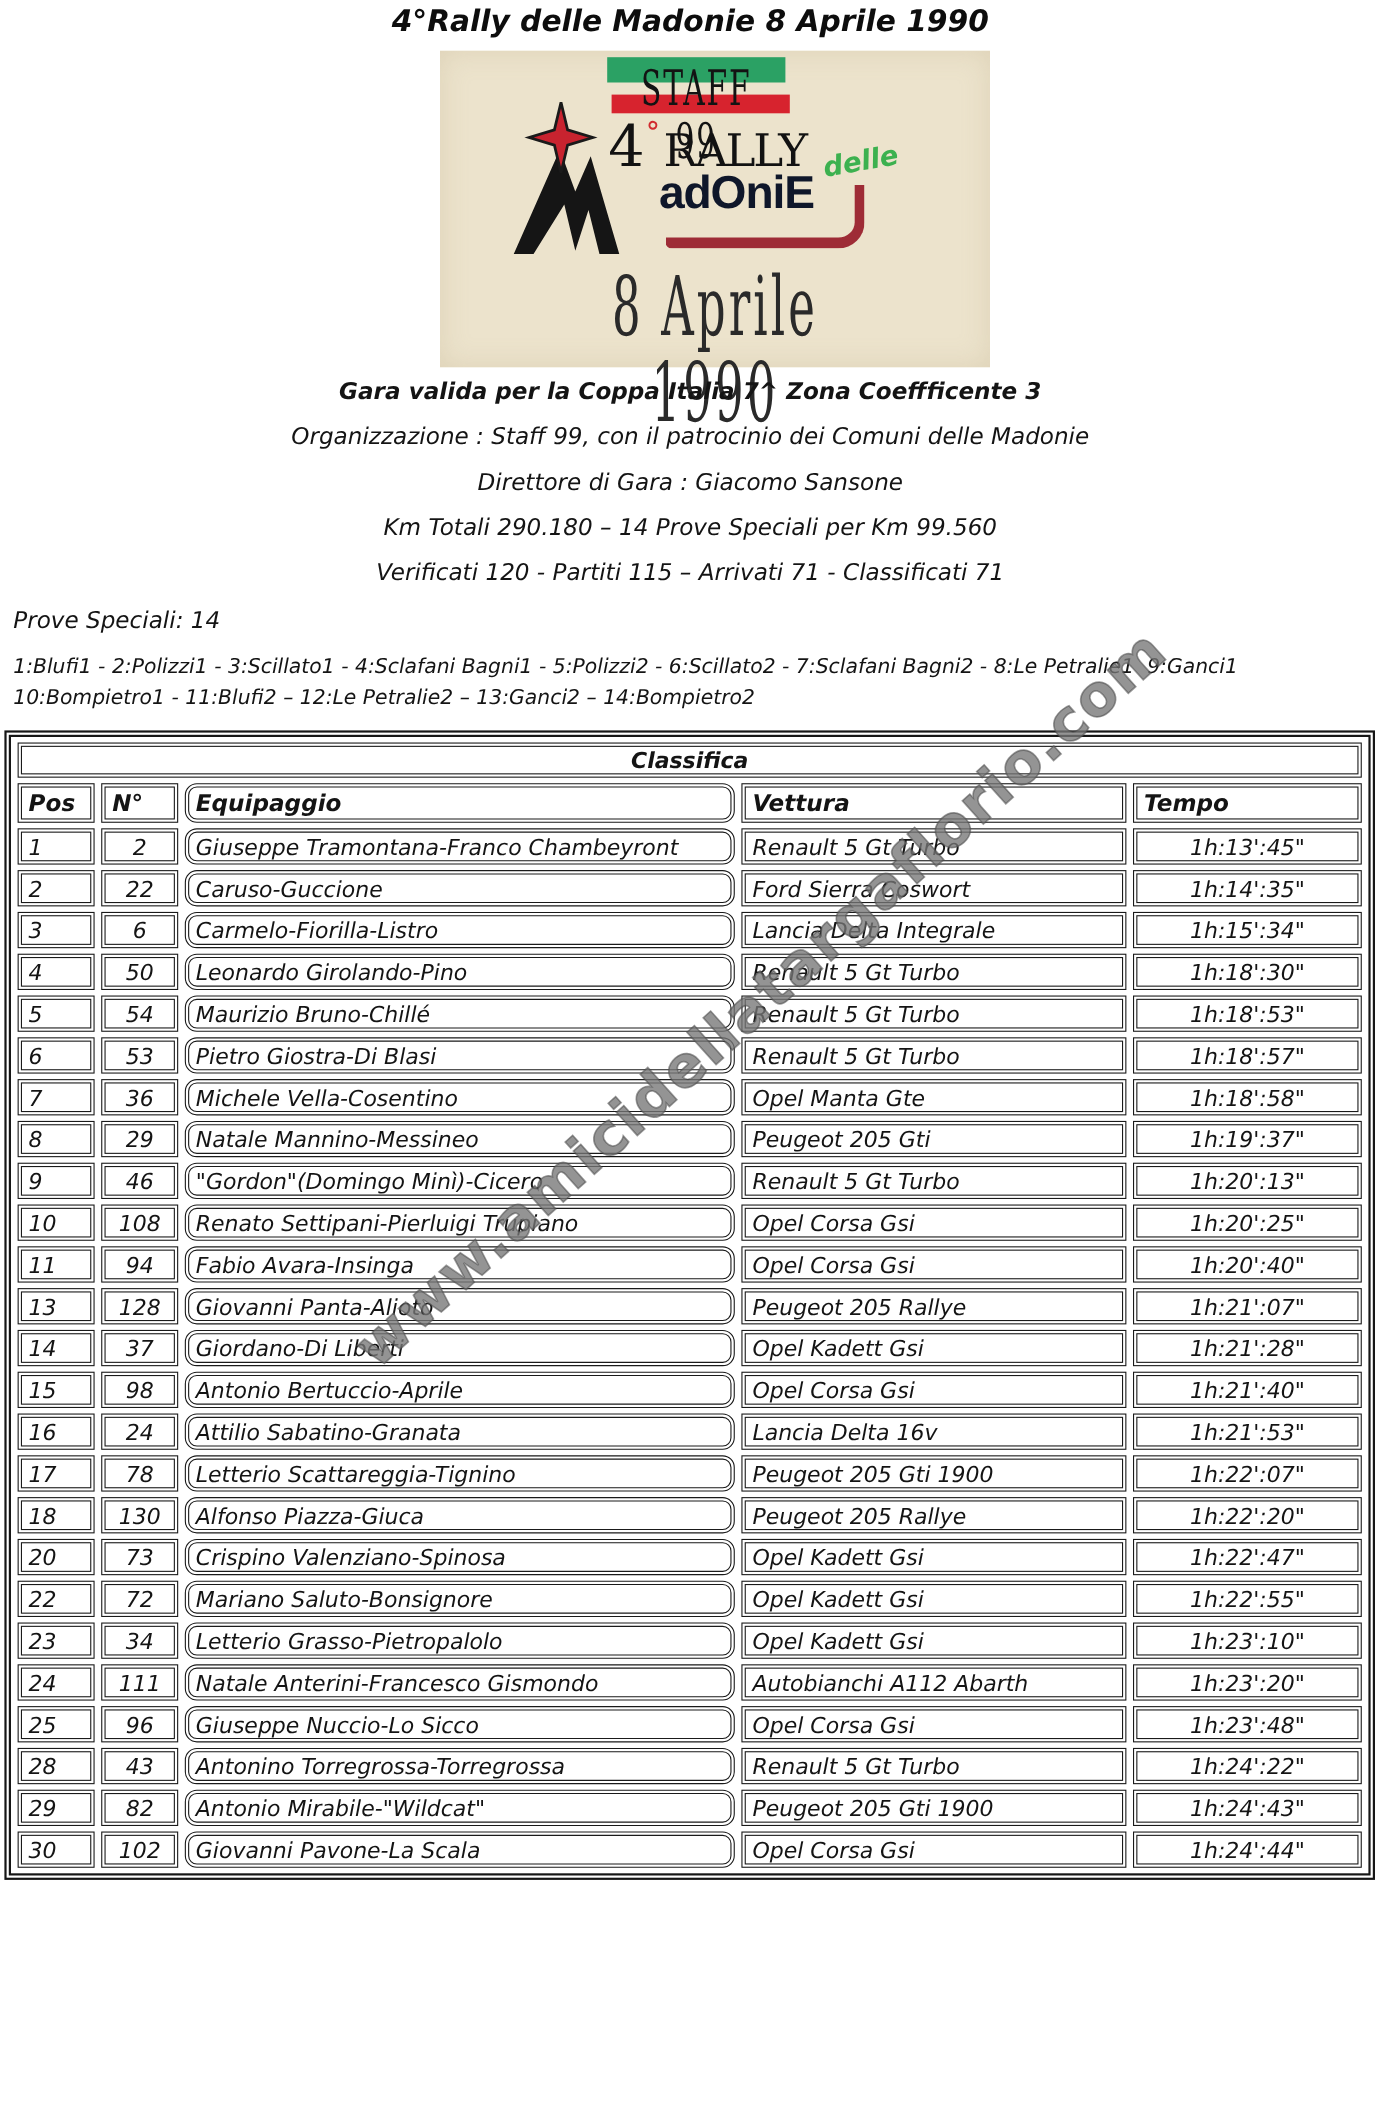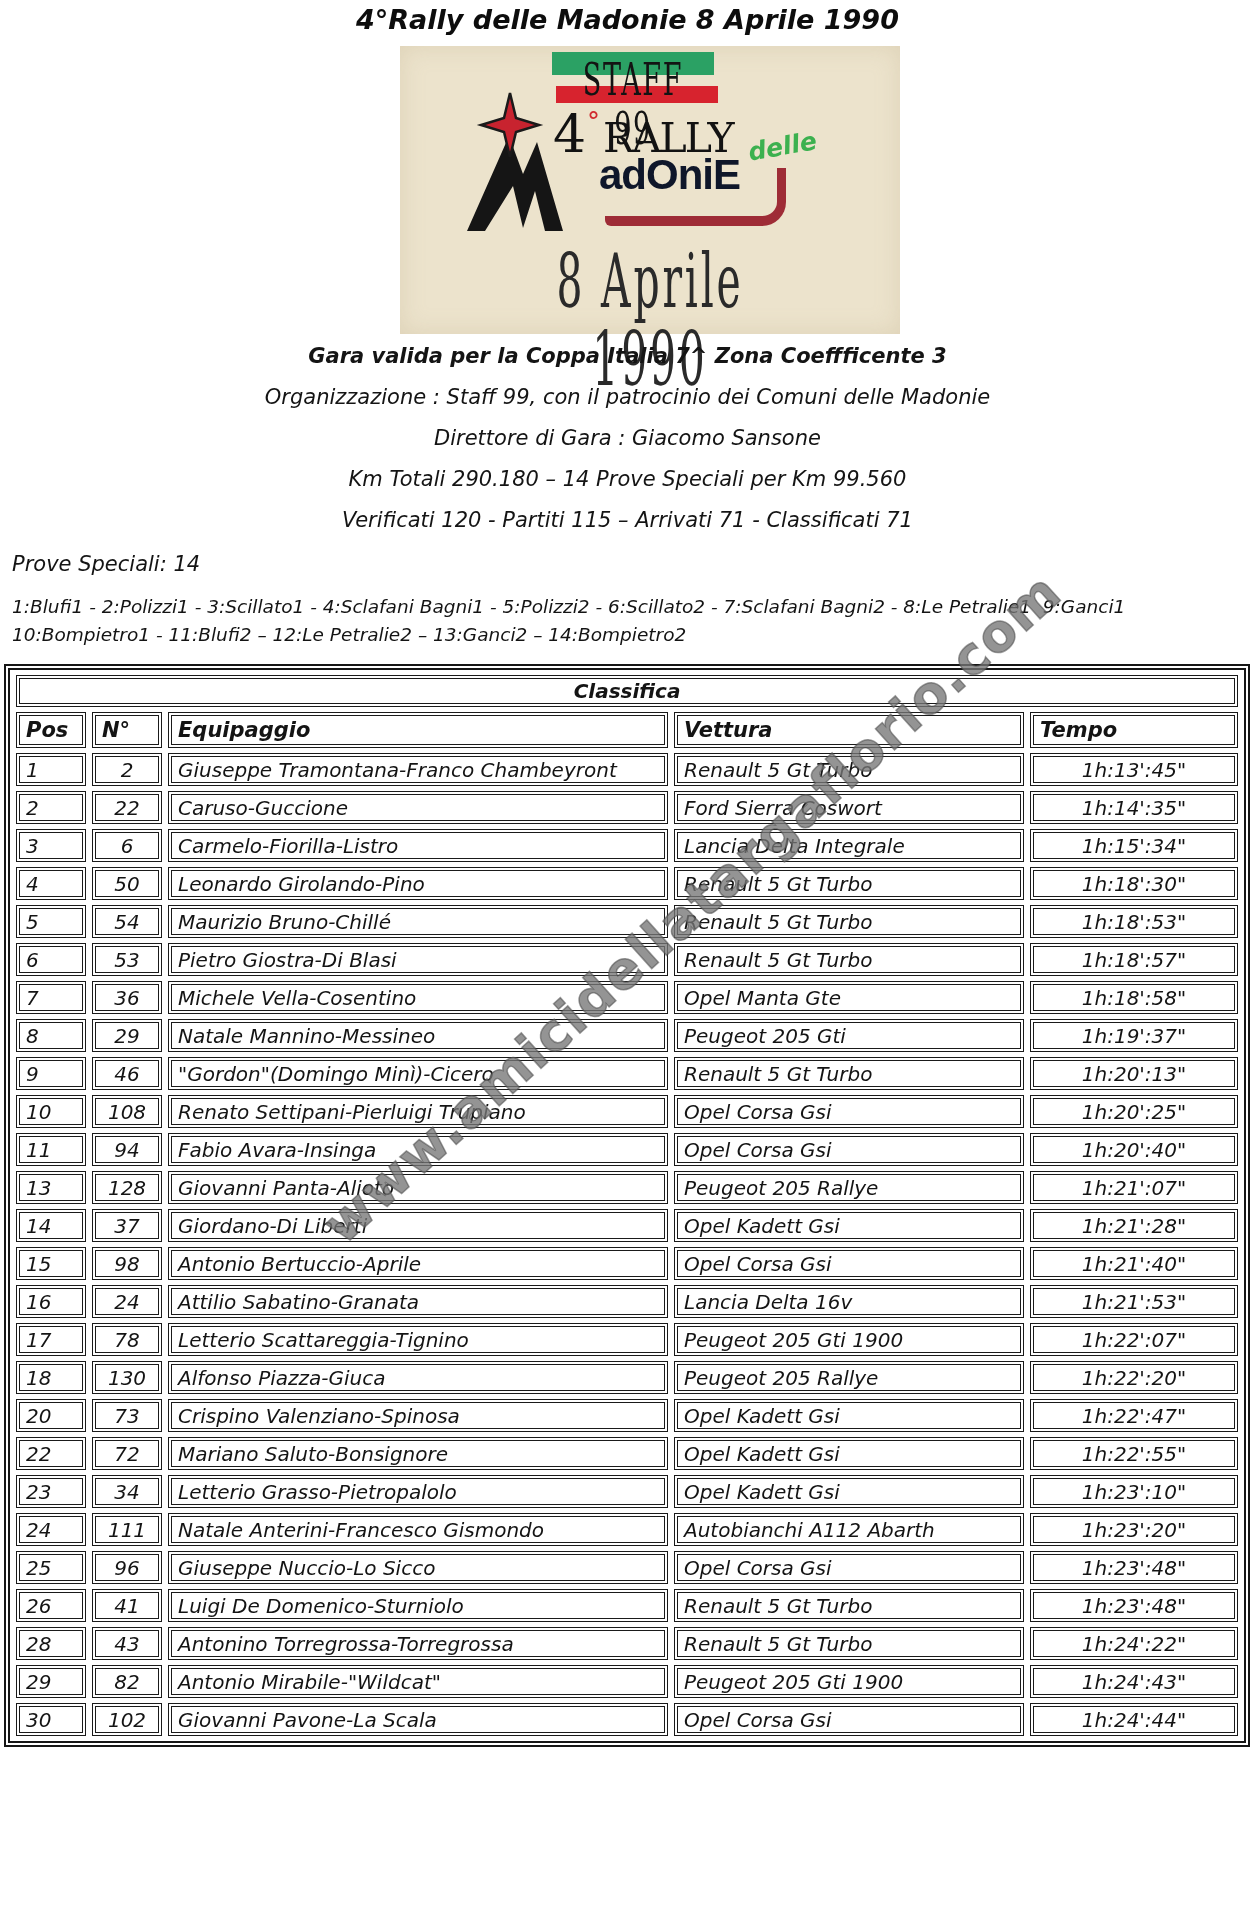--- a/index.html
+++ b/index.html
@@ -50,21 +50,21 @@
   table.classifica{position:absolute;top:664px;left:4px;width:1246px;table-layout:fixed;
         border-collapse:separate;border-spacing:6px 5px;border:6px double #161616;}
   table.classifica td,table.classifica th{box-sizing:border-box;border:4px double #1a1a1a;
         font-style:italic;font-size:20px;color:#141414;overflow:hidden;white-space:nowrap;
         padding:0 6px;vertical-align:middle;}
   td.caption{height:29px;text-align:center;font-weight:bold;font-size:21px;}
   tr.colheads th{height:36px;font-weight:bold;font-size:21px;text-align:left;}
   tbody td{height:33px;}
   .c-pos{text-align:left;padding-left:4px;}
   .c-num{text-align:center;}
-  .c-crew{text-align:left;}
+  .c-crew{text-align:left;border-radius:11px;}
   .c-car{text-align:left;}
   .c-time{text-align:center;}
   th.c-time{text-align:center;}
 
   
   .watermark{position:absolute;left:692px;top:908px;transform:translate(-50%,-50%) rotate(-42deg);
              white-space:nowrap;font-size:52px;font-weight:bold;letter-spacing:2px;
              color:rgba(118,118,118,.78);-webkit-text-stroke:1.5px rgba(75,75,75,.55);
              pointer-events:none;}
 </style>
@@ -274,27 +274,20 @@
     <td class="c-time">1h:23':20"</td>
   </tr>
         <tr>
     <td class="c-pos">25</td>
     <td class="c-num">96</td>
     <td class="c-crew">Giuseppe Nuccio-Lo Sicco</td>
     <td class="c-car">Opel Corsa Gsi</td>
     <td class="c-time">1h:23':48"</td>
   </tr>
         <tr>
-    <td class="c-pos">26</td>
-    <td class="c-num">41</td>
-    <td class="c-crew">Luigi De Domenico-Sturniolo</td>
-    <td class="c-car">Renault 5 Gt Turbo</td>
-    <td class="c-time">1h:23':48"</td>
-  </tr>
-        <tr>
     <td class="c-pos">28</td>
     <td class="c-num">43</td>
     <td class="c-crew">Antonino Torregrossa-Torregrossa</td>
     <td class="c-car">Renault 5 Gt Turbo</td>
     <td class="c-time">1h:24':22"</td>
   </tr>
         <tr>
     <td class="c-pos">29</td>
     <td class="c-num">82</td>
     <td class="c-crew">Antonio Mirabile-"Wildcat"</td>

